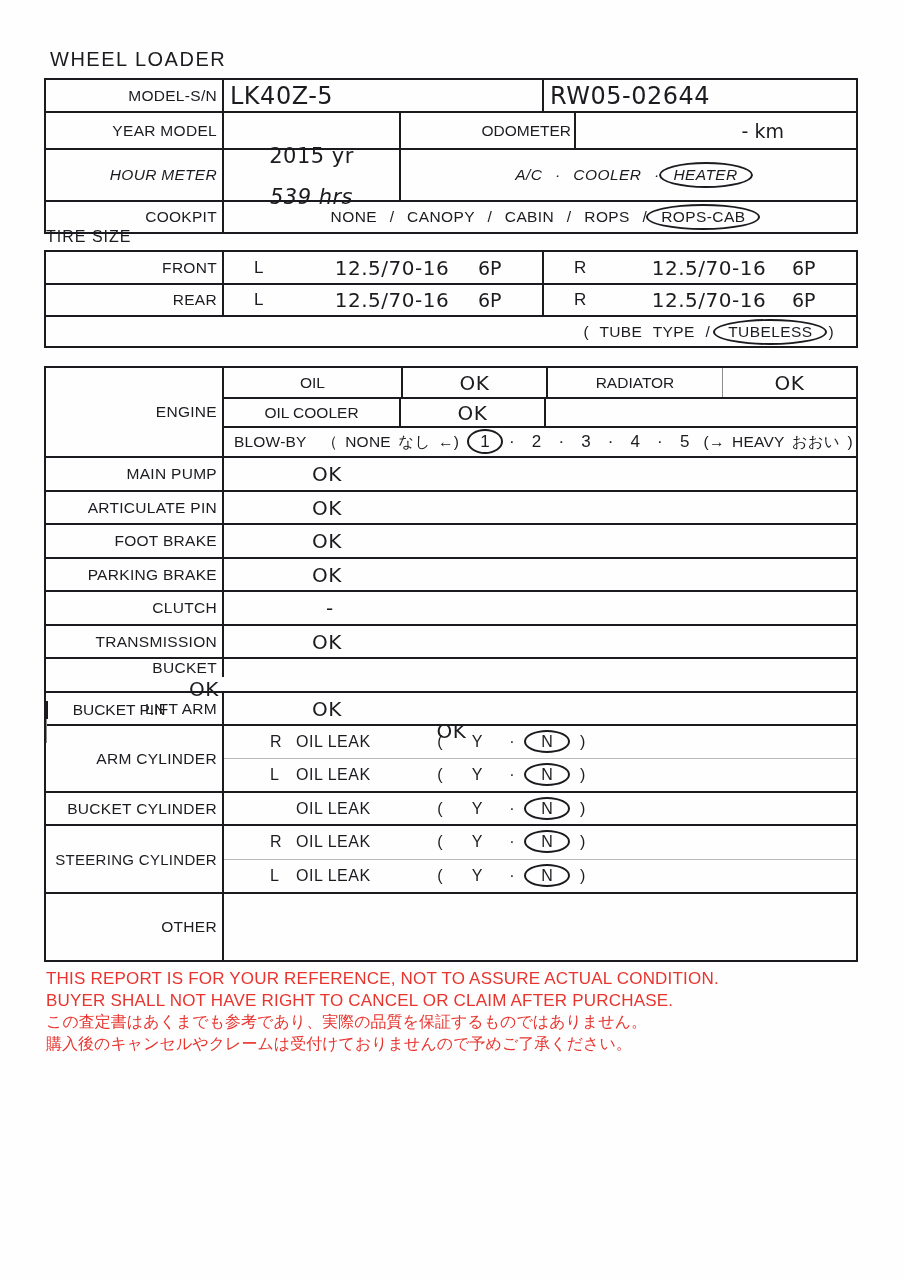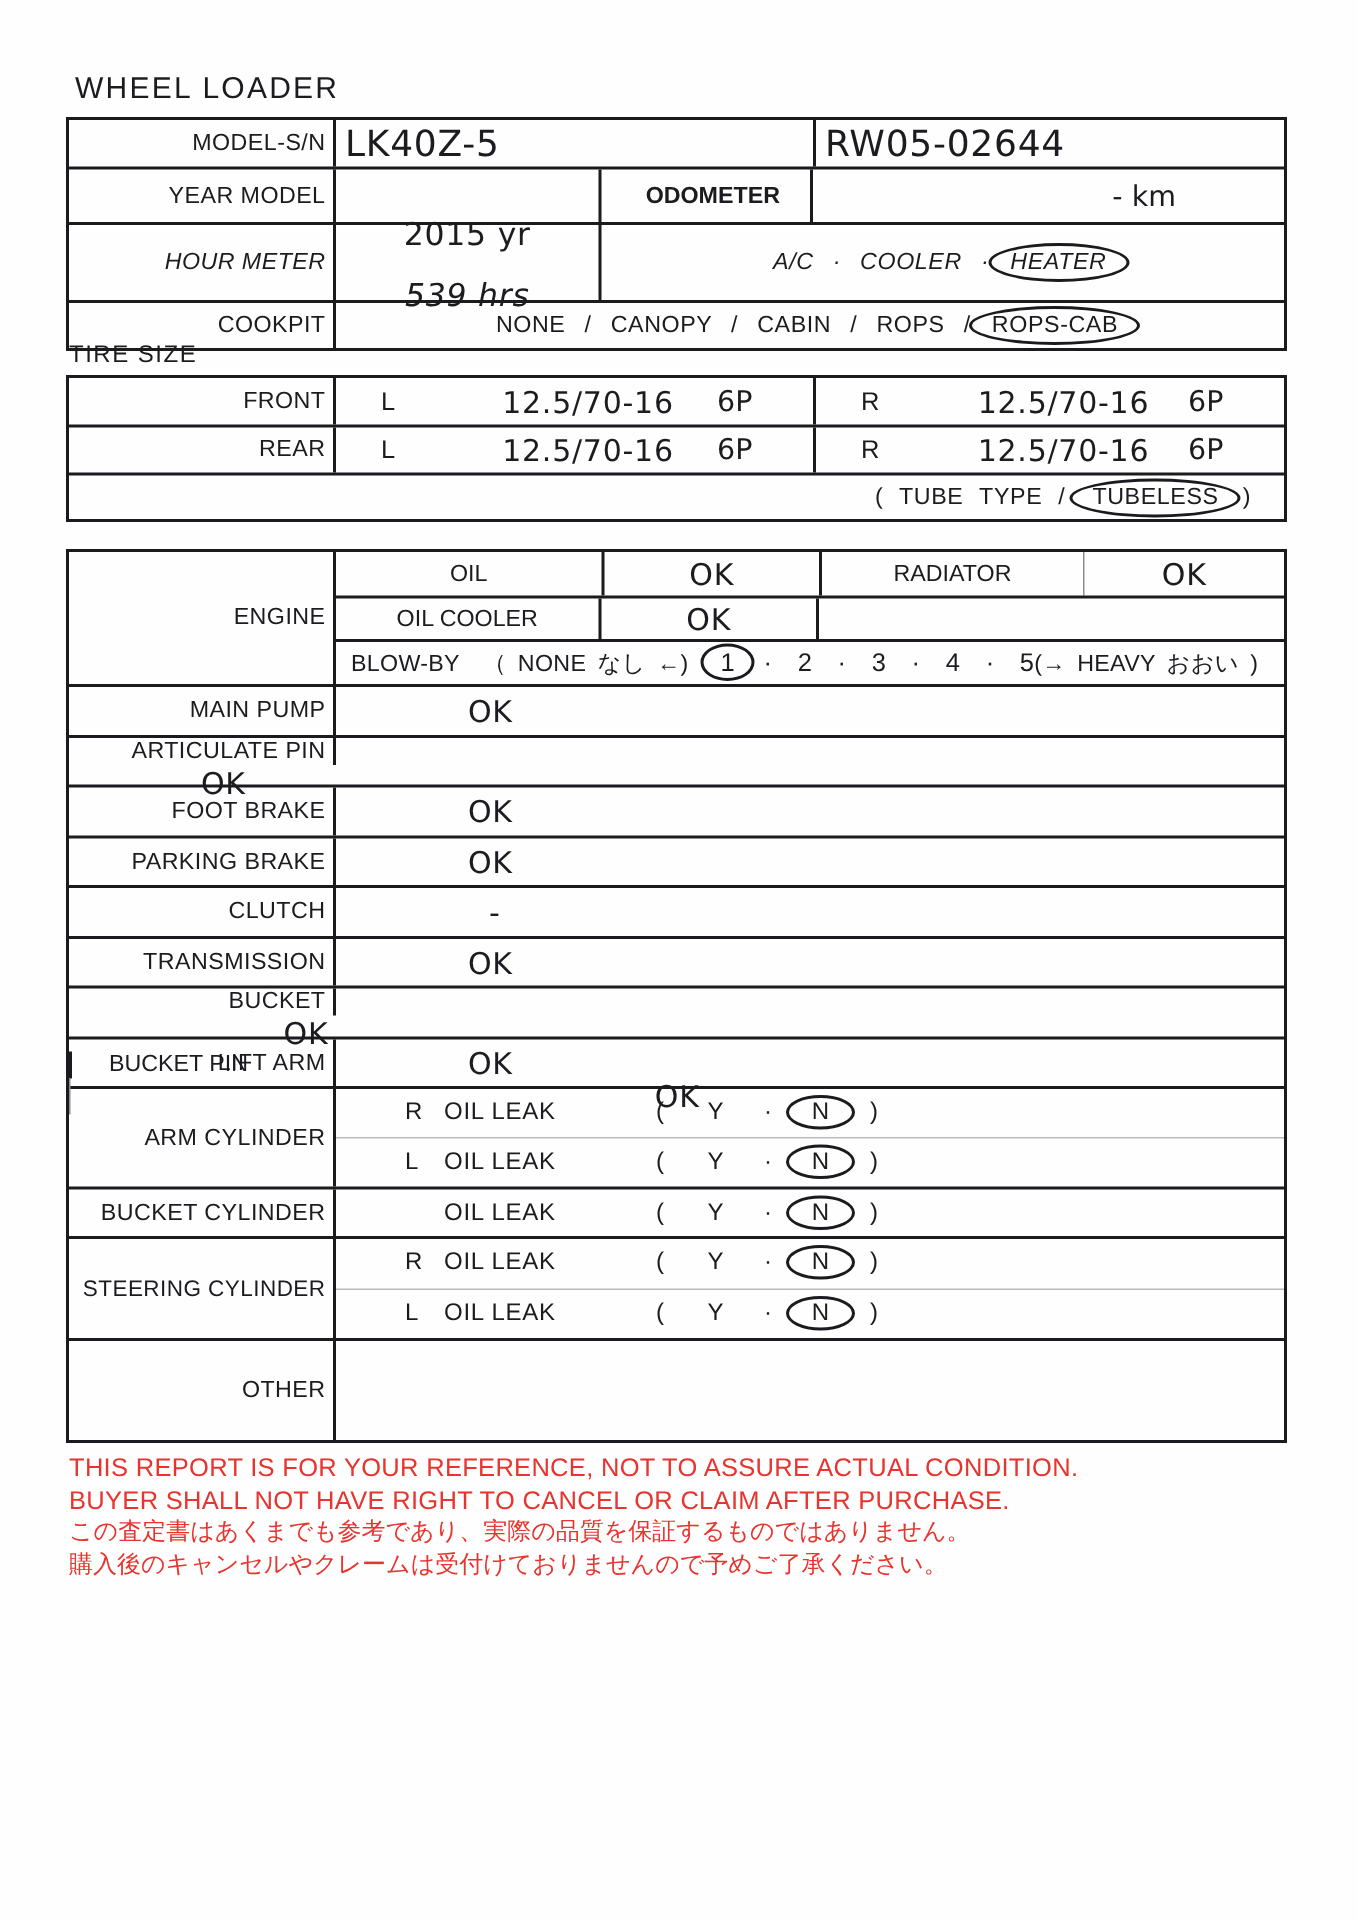--- a/index.html
+++ b/index.html
@@ -56,21 +56,21 @@
 
   <div class="tbl" style="left:44px;top:78px;width:814px;">
     <div class="trow" style="height:31px;">
       <div class="cell lbl">MODEL-S/N</div>
       <div class="cell big" style="width:318px;padding-left:6px;">LK40Z-5</div>
       <div class="cell big bl2" style="flex:1;padding-left:6px;">RW05-02644</div>
     </div>
     <div class="trow" style="height:37px;">
       <div class="cell lbl">YEAR MODEL</div>
       <div class="cell med center" style="width:175px;">2015 yr</div>
-      <div class="cell bl2" style="width:141px;justify-content:flex-end;padding-right:20px;font-size:15.5px;font-weight:bold;">ODOMETER</div>
+      <div class="cell bl2" style="width:175px;justify-content:flex-end;padding-right:3px;font-size:15.5px;">ODOMETER</div>
       <div class="cell bl2" style="flex:1;justify-content:flex-end;padding-right:72px;font-family:'DejaVu Sans',sans-serif;font-size:19px;">- km</div>
     </div>
     <div class="trow" style="height:52px;font-style:italic;">
       <div class="cell lbl">HOUR METER</div>
       <div class="cell med center" style="width:175px;">539 hrs</div>
       <div class="cell bl2 center" style="flex:1;">
         <span class="opt">A/C · COOLER ·</span>
         <span class="oval opt" style="margin-left:10px;">HEATER</span>
       </div>
     </div>
@@ -133,30 +133,30 @@
         </div>
         <div class="esub" style="height:29px;">
           <div class="cell center" style="width:175px;font-size:15.5px;">OIL COOLER</div>
           <div class="cell center bl2 val" style="width:145px;">OK</div>
           <div class="cell bl2" style="flex:1;"></div>
         </div>
         <div class="esub" style="height:30px;align-items:center;padding-left:10px;display:flex;">
           <span class="blow" style="word-spacing:3px;">BLOW-BY　（ NONE なし ←)</span>
           <span class="oval-num" style="margin:0 14px 0 16px;font-size:17px;">1</span>
           <span class="blow" style="font-size:17px;word-spacing:12px;">· 2 · 3 · 4 · 5</span>
-          <span class="blow" style="margin-left:0;word-spacing:3px;">(→ HEAVY おおい )</span>
+          <span class="blow" style="margin-left:14px;word-spacing:3px;">(→ HEAVY おおい )</span>
         </div>
       </div>
     </div>
 
     <div class="trow" style="height:34px;">
       <div class="cell lbl">MAIN PUMP</div>
       <div class="cell okcell val" style="flex:1;">OK</div>
     </div>
-    <div class="trow" style="height:33px;flex-direction:column;">
+    <div class="trow" style="height:33px;">
       <div class="cell lbl">ARTICULATE PIN</div>
       <div class="cell okcell val" style="flex:1;">OK</div>
     </div>
     <div class="trow" style="height:34px;">
       <div class="cell lbl">FOOT BRAKE</div>
       <div class="cell okcell val" style="flex:1;">OK</div>
     </div>
     <div class="trow" style="height:33px;">
       <div class="cell lbl">PARKING BRAKE</div>
       <div class="cell okcell val" style="flex:1;">OK</div>

